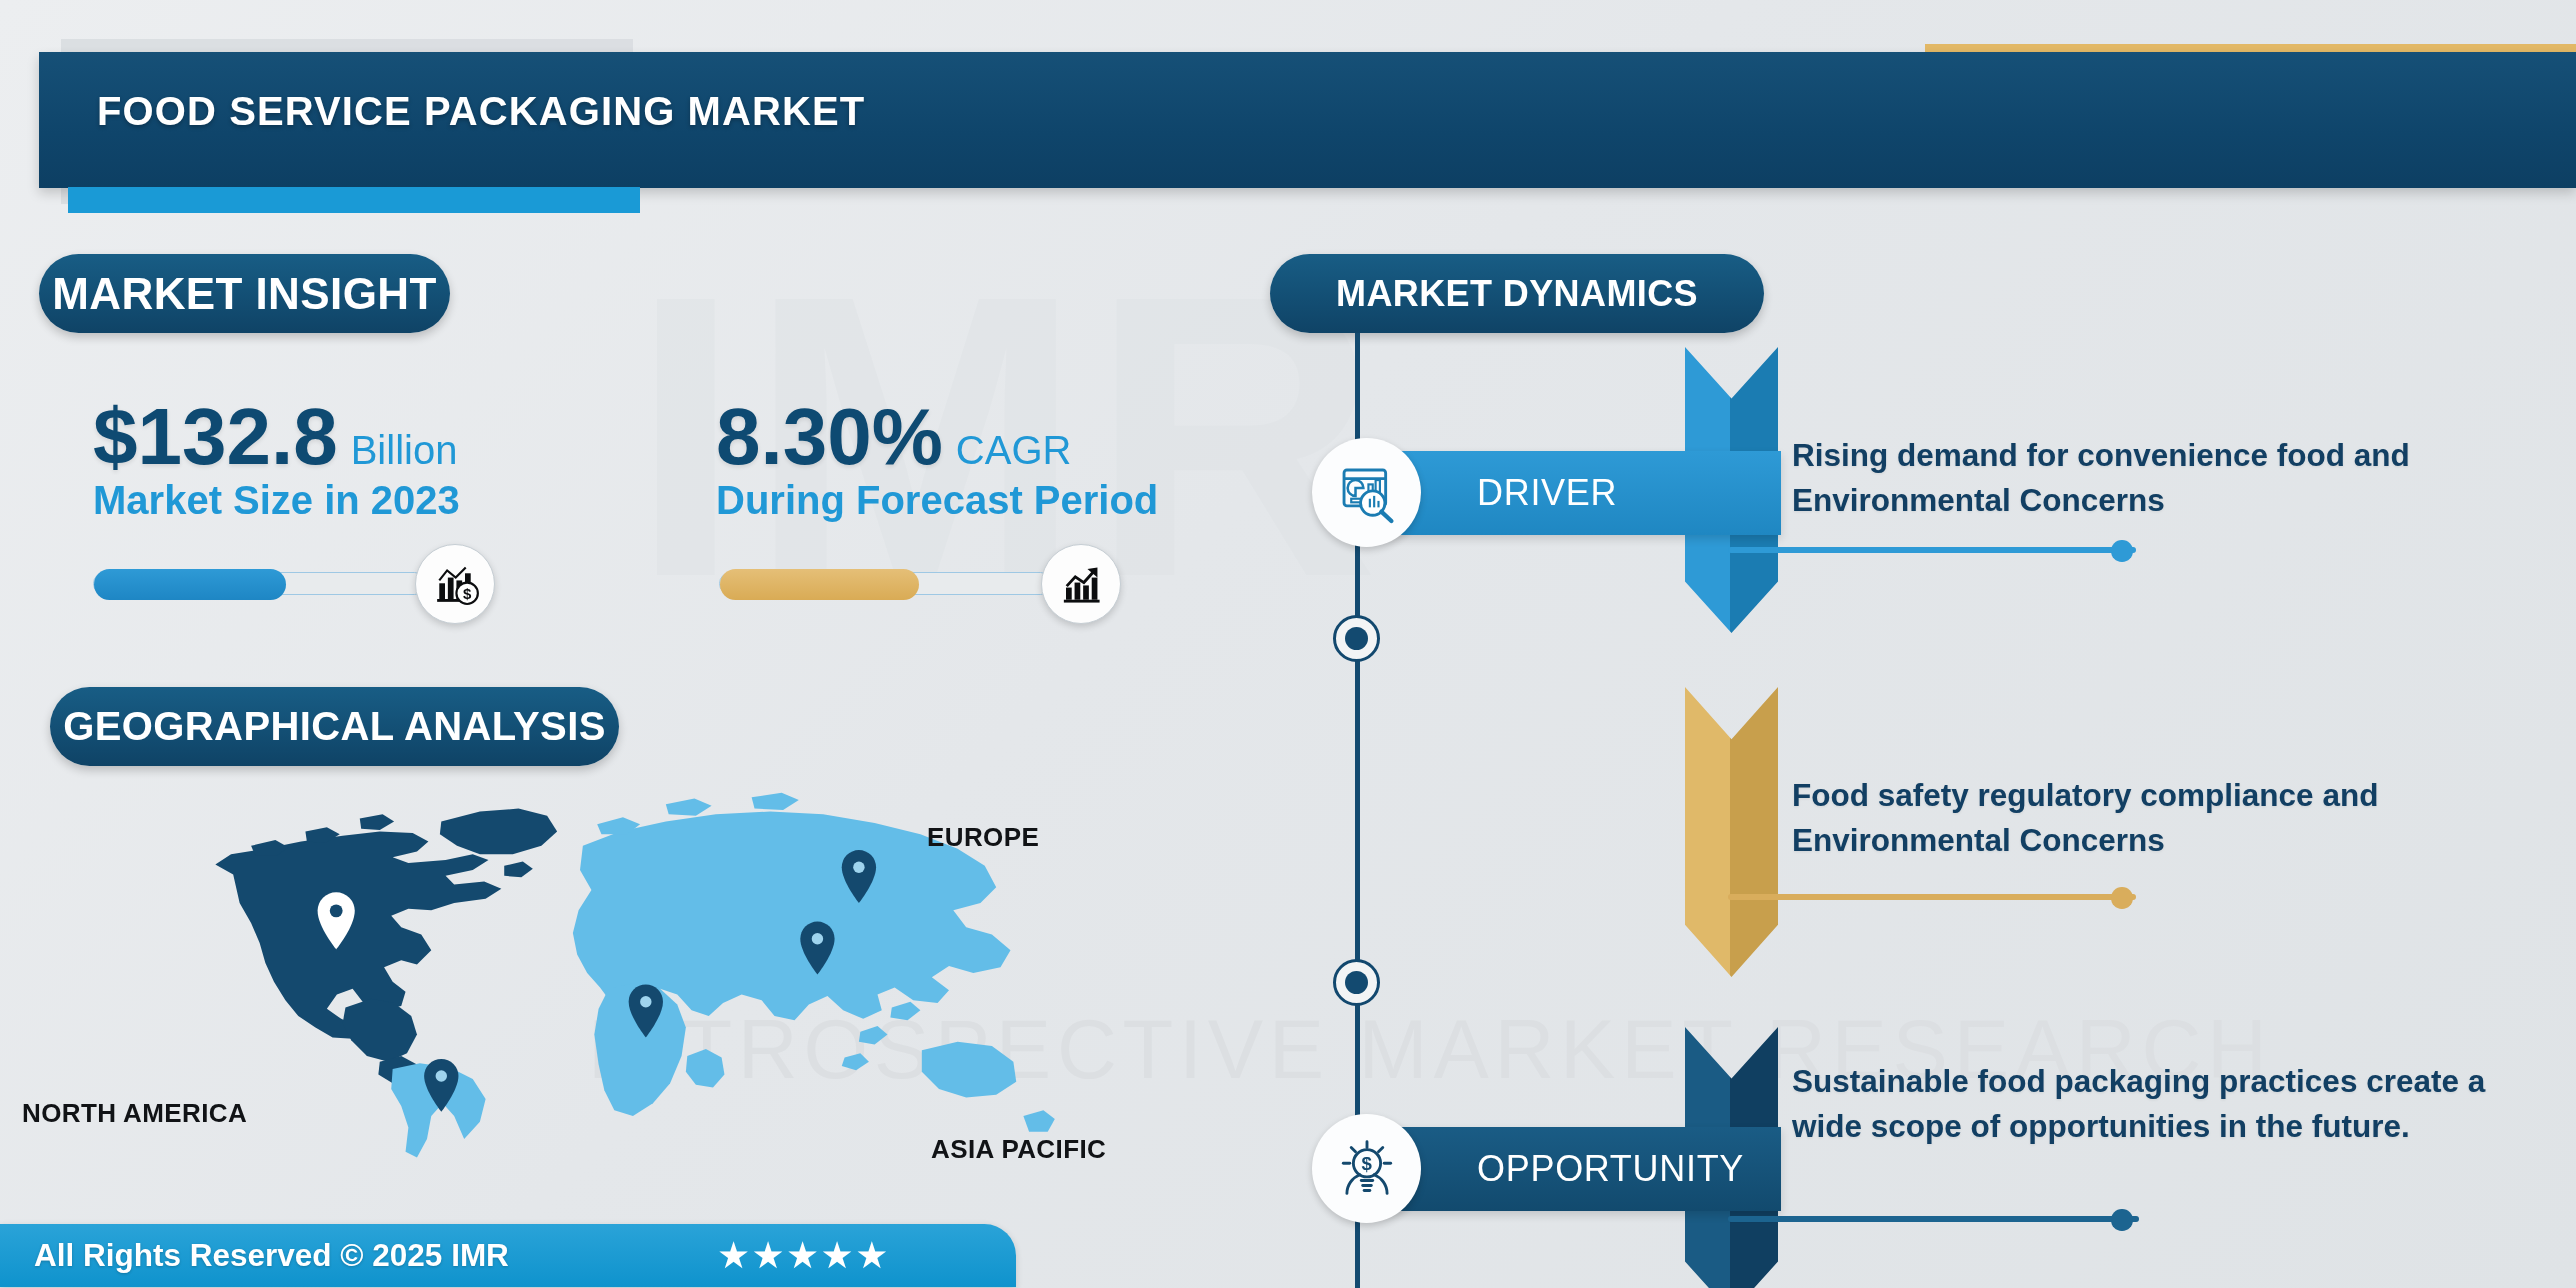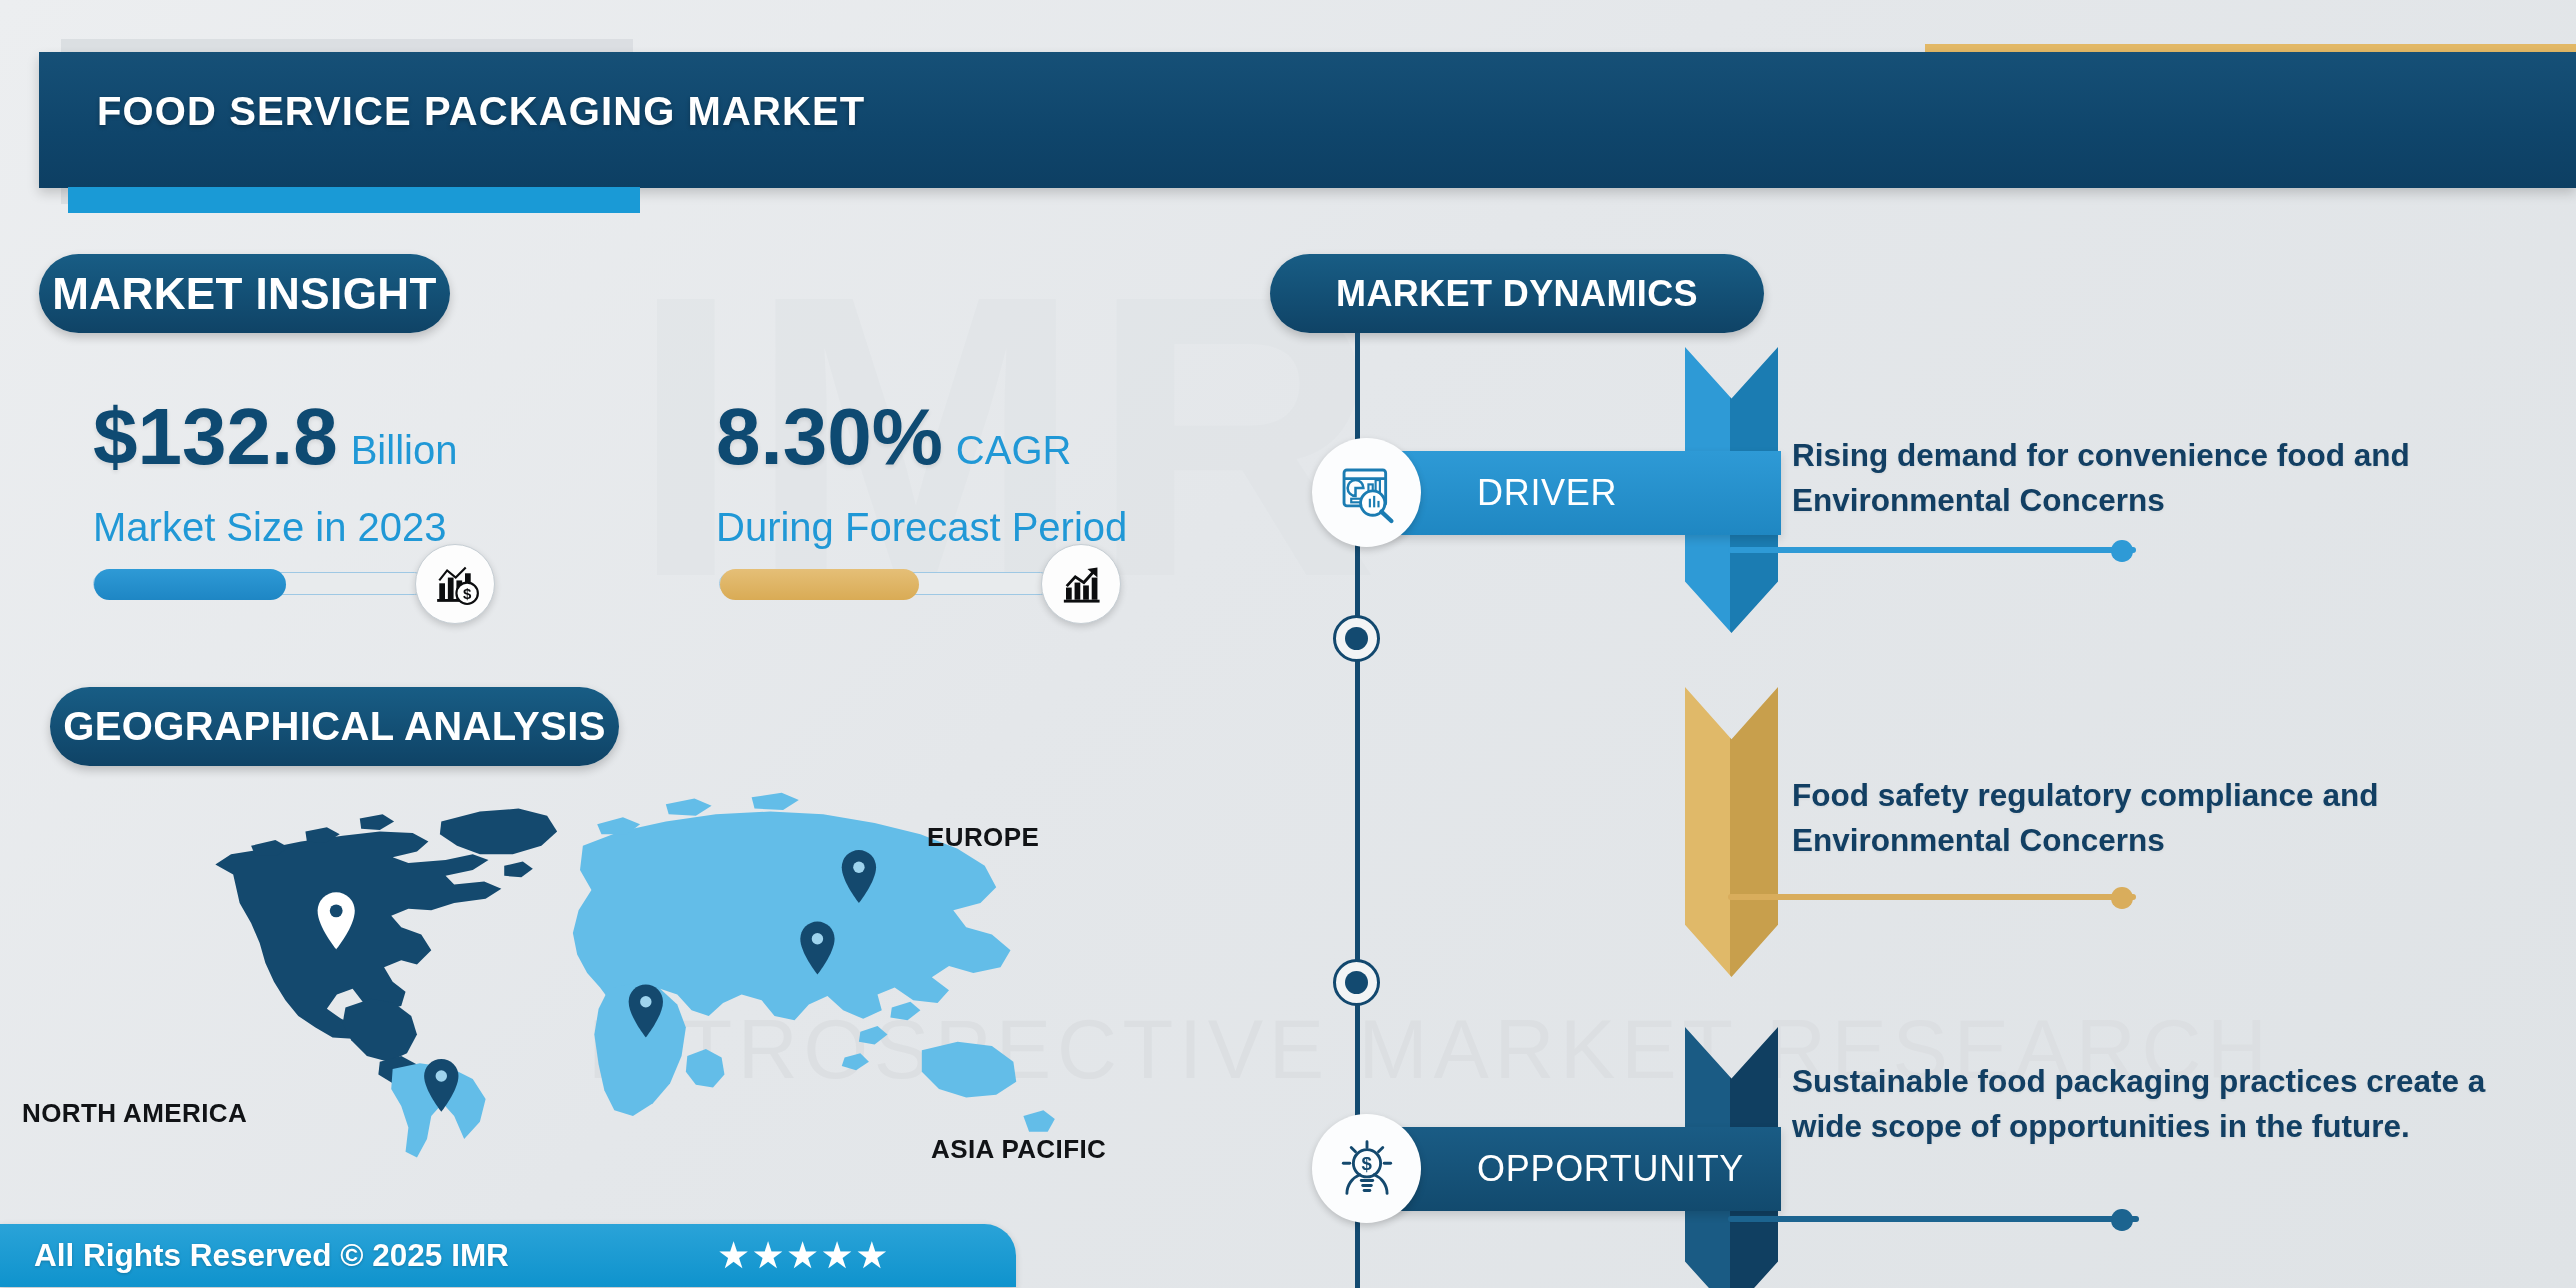--- a/index.html
+++ b/index.html
@@ -80,21 +80,21 @@
   .stat .big {
     font-size:80px; font-weight:bold; color:#0e4a72; line-height:1;
     text-shadow:0 2.1px 4.3px rgba(0,0,0,.10);
     display:inline-block; vertical-align:baseline;
   }
   .stat .unit {
     font-size:40px; font-weight:normal; color:#2098d6; line-height:1;
     display:inline-block; vertical-align:baseline; margin-left:13px;
   }
   .stat .sub {
-    font-size:40px; font-weight:400; color:#2098d6; margin-top:28px;
+    font-size:40px; font-weight:700; color:#2098d6; margin-top:1px;
     white-space:nowrap;
   }
   #stat-size { left:93px;  top:397px; }
   #stat-cagr { left:716px; top:397px; }
 
   
   .track {
     position:absolute; height:23px; border-radius:715px;
     background:#e8ebed; border:0.7px solid #9ec8e4;
   }

